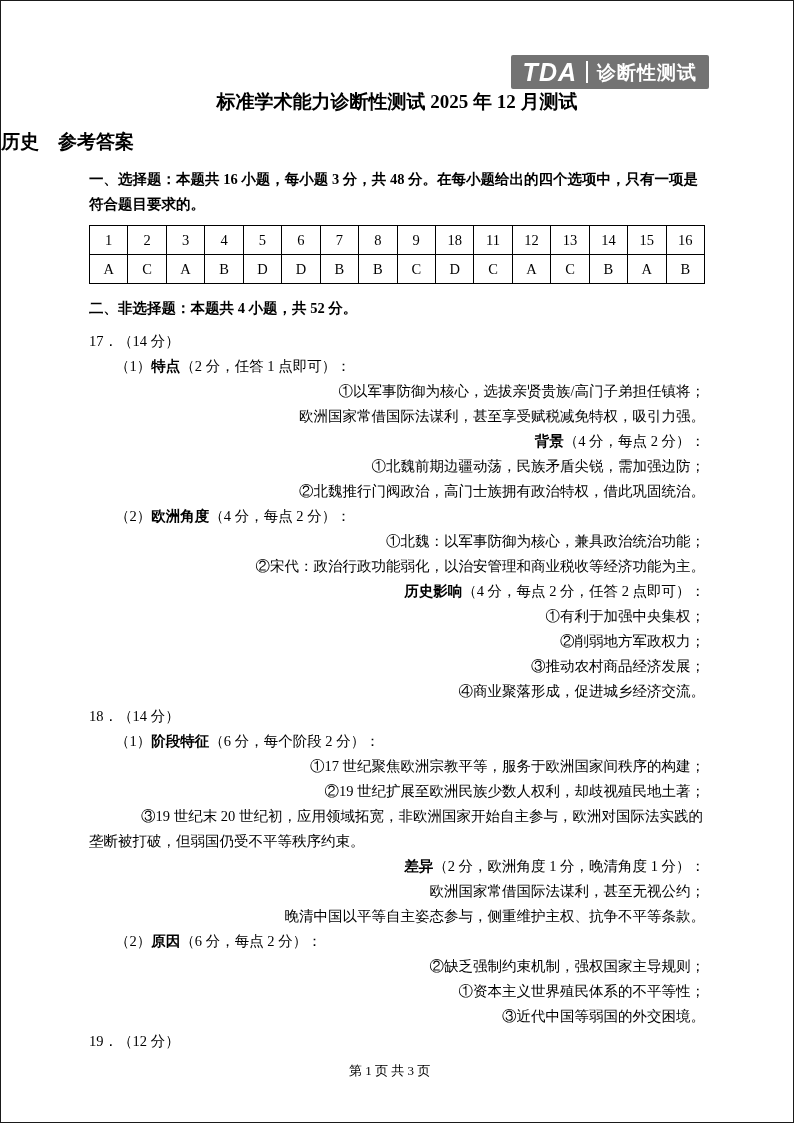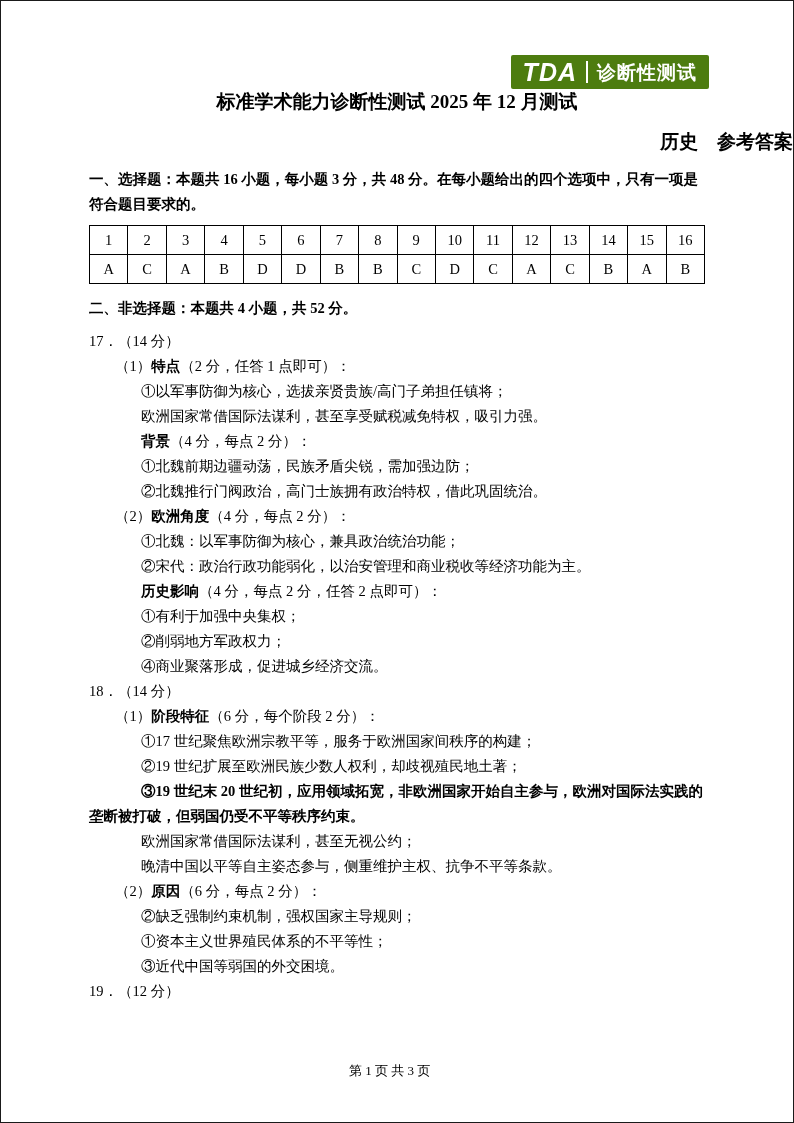--- a/index.html
+++ b/index.html
@@ -50,21 +50,21 @@
   }
   .title {
     padding-top: 88px;
     text-align: center;
     font-size: 19px;
     font-weight: bold;
     line-height: 26px;
   }
   .subtitle {
     margin-top: 14px;
-    text-align: right;
+    text-align: left;
     font-size: 19px;
     font-weight: bold;
     line-height: 26px;
   }
   .content {
     margin: 12px 88px 0 88px;
     font-size: 14.5px;
     line-height: 25px;
   }
   .sec-heading {
@@ -81,38 +81,38 @@
     border: 1px solid #000000;
     height: 29px;
     text-align: center;
     vertical-align: middle;
     font-size: 14.5px;
     padding: 0;
   }
   .line { line-height: 25px; }
   .indent0 { padding-left: 0; }
   .indent1 { padding-left: 26px; }
-  .indent2 { padding-left: 52px; }
-  .hang { padding-left: 0; text-indent: 52px; font-weight: bold; }
+  .indent2 { padding-left: 52px; text-align: right; }
+  .hang { padding-left: 0; text-indent: 52px; }
   .line b { font-weight: bold; }
   .footer {
     position: absolute;
     left: 0;
     right: 15px;
     bottom: 42px;
     text-align: center;
     font-size: 13px;
   }
 </style>
 </head>
 <body>
 
 <div class="page">
 
-  <div class="logo" style="background: #4d7c0f;">
+  <div class="logo" style="background: #737373;">
     <span class="logo-abbr">TDA</span>
     <span class="logo-divider"></span>
     <span class="logo-name">诊断性测试</span>
   </div>
 
   <div class="title">标准学术能力诊断性测试 2025 年 12 月测试</div>
   <div class="subtitle">历史　参考答案</div>
 
   <div class="content">
 
@@ -123,21 +123,21 @@
         <tr>
             <td>1</td>
             <td>2</td>
             <td>3</td>
             <td>4</td>
             <td>5</td>
             <td>6</td>
             <td>7</td>
             <td>8</td>
             <td>9</td>
-            <td>10</td>
+            <td>18</td>
             <td>11</td>
             <td>12</td>
             <td>13</td>
             <td>14</td>
             <td>15</td>
             <td>16</td>
           </tr>
         <tr>
             <td>A</td>
             <td>C</td>
@@ -169,31 +169,33 @@
           <div class="line indent2"><span>欧洲国家常借国际法谋利，甚至享受赋税减免特权，吸引力强。</span></div>
           <div class="line indent2"><b>背景</b><span>（4 分，每点 2 分）：</span></div>
           <div class="line indent2"><span>①北魏前期边疆动荡，民族矛盾尖锐，需加强边防；</span></div>
           <div class="line indent2"><span>②北魏推行门阀政治，高门士族拥有政治特权，借此巩固统治。</span></div>
           <div class="line indent1"><span>（2）</span><b>欧洲角度</b><span>（4 分，每点 2 分）：</span></div>
           <div class="line indent2"><span>①北魏：以军事防御为核心，兼具政治统治功能；</span></div>
           <div class="line indent2"><span>②宋代：政治行政功能弱化，以治安管理和商业税收等经济功能为主。</span></div>
           <div class="line indent2"><b>历史影响</b><span>（4 分，每点 2 分，任答 2 点即可）：</span></div>
           <div class="line indent2"><span>①有利于加强中央集权；</span></div>
           <div class="line indent2"><span>②削弱地方军政权力；</span></div>
+          <div class="line indent2"><span>③推动农村商品经济发展；</span></div>
           <div class="line indent2"><span>④商业聚落形成，促进城乡经济交流。</span></div>
         </div>
     </div>
 
     <div class="question">
       <div class="line indent0">18．（14 分）</div>
       <div>
           <div class="line indent1"><span>（1）</span><b>阶段特征</b><span>（6 分，每个阶段 2 分）：</span></div>
           <div class="line indent2"><span>①17 世纪聚焦欧洲宗教平等，服务于欧洲国家间秩序的构建；</span></div>
           <div class="line indent2"><span>②19 世纪扩展至欧洲民族少数人权利，却歧视殖民地土著；</span></div>
           <div class="line hang"><span>③19 世纪末 20 世纪初，应用领域拓宽，非欧洲国家开始自主参与，欧洲对国际法实践的垄断被打破，但弱国仍受不平等秩序约束。</span></div>
+          <div class="line indent2"><b>差异</b><span>（2 分，欧洲角度 1 分，晚清角度 1 分）：</span></div>
           <div class="line indent2"><span>欧洲国家常借国际法谋利，甚至无视公约；</span></div>
           <div class="line indent2"><span>晚清中国以平等自主姿态参与，侧重维护主权、抗争不平等条款。</span></div>
           <div class="line indent1"><span>（2）</span><b>原因</b><span>（6 分，每点 2 分）：</span></div>
           <div class="line indent2"><span>②缺乏强制约束机制，强权国家主导规则；</span></div>
           <div class="line indent2"><span>①资本主义世界殖民体系的不平等性；</span></div>
           <div class="line indent2"><span>③近代中国等弱国的外交困境。</span></div>
         </div>
     </div>
 
     <div class="question">

